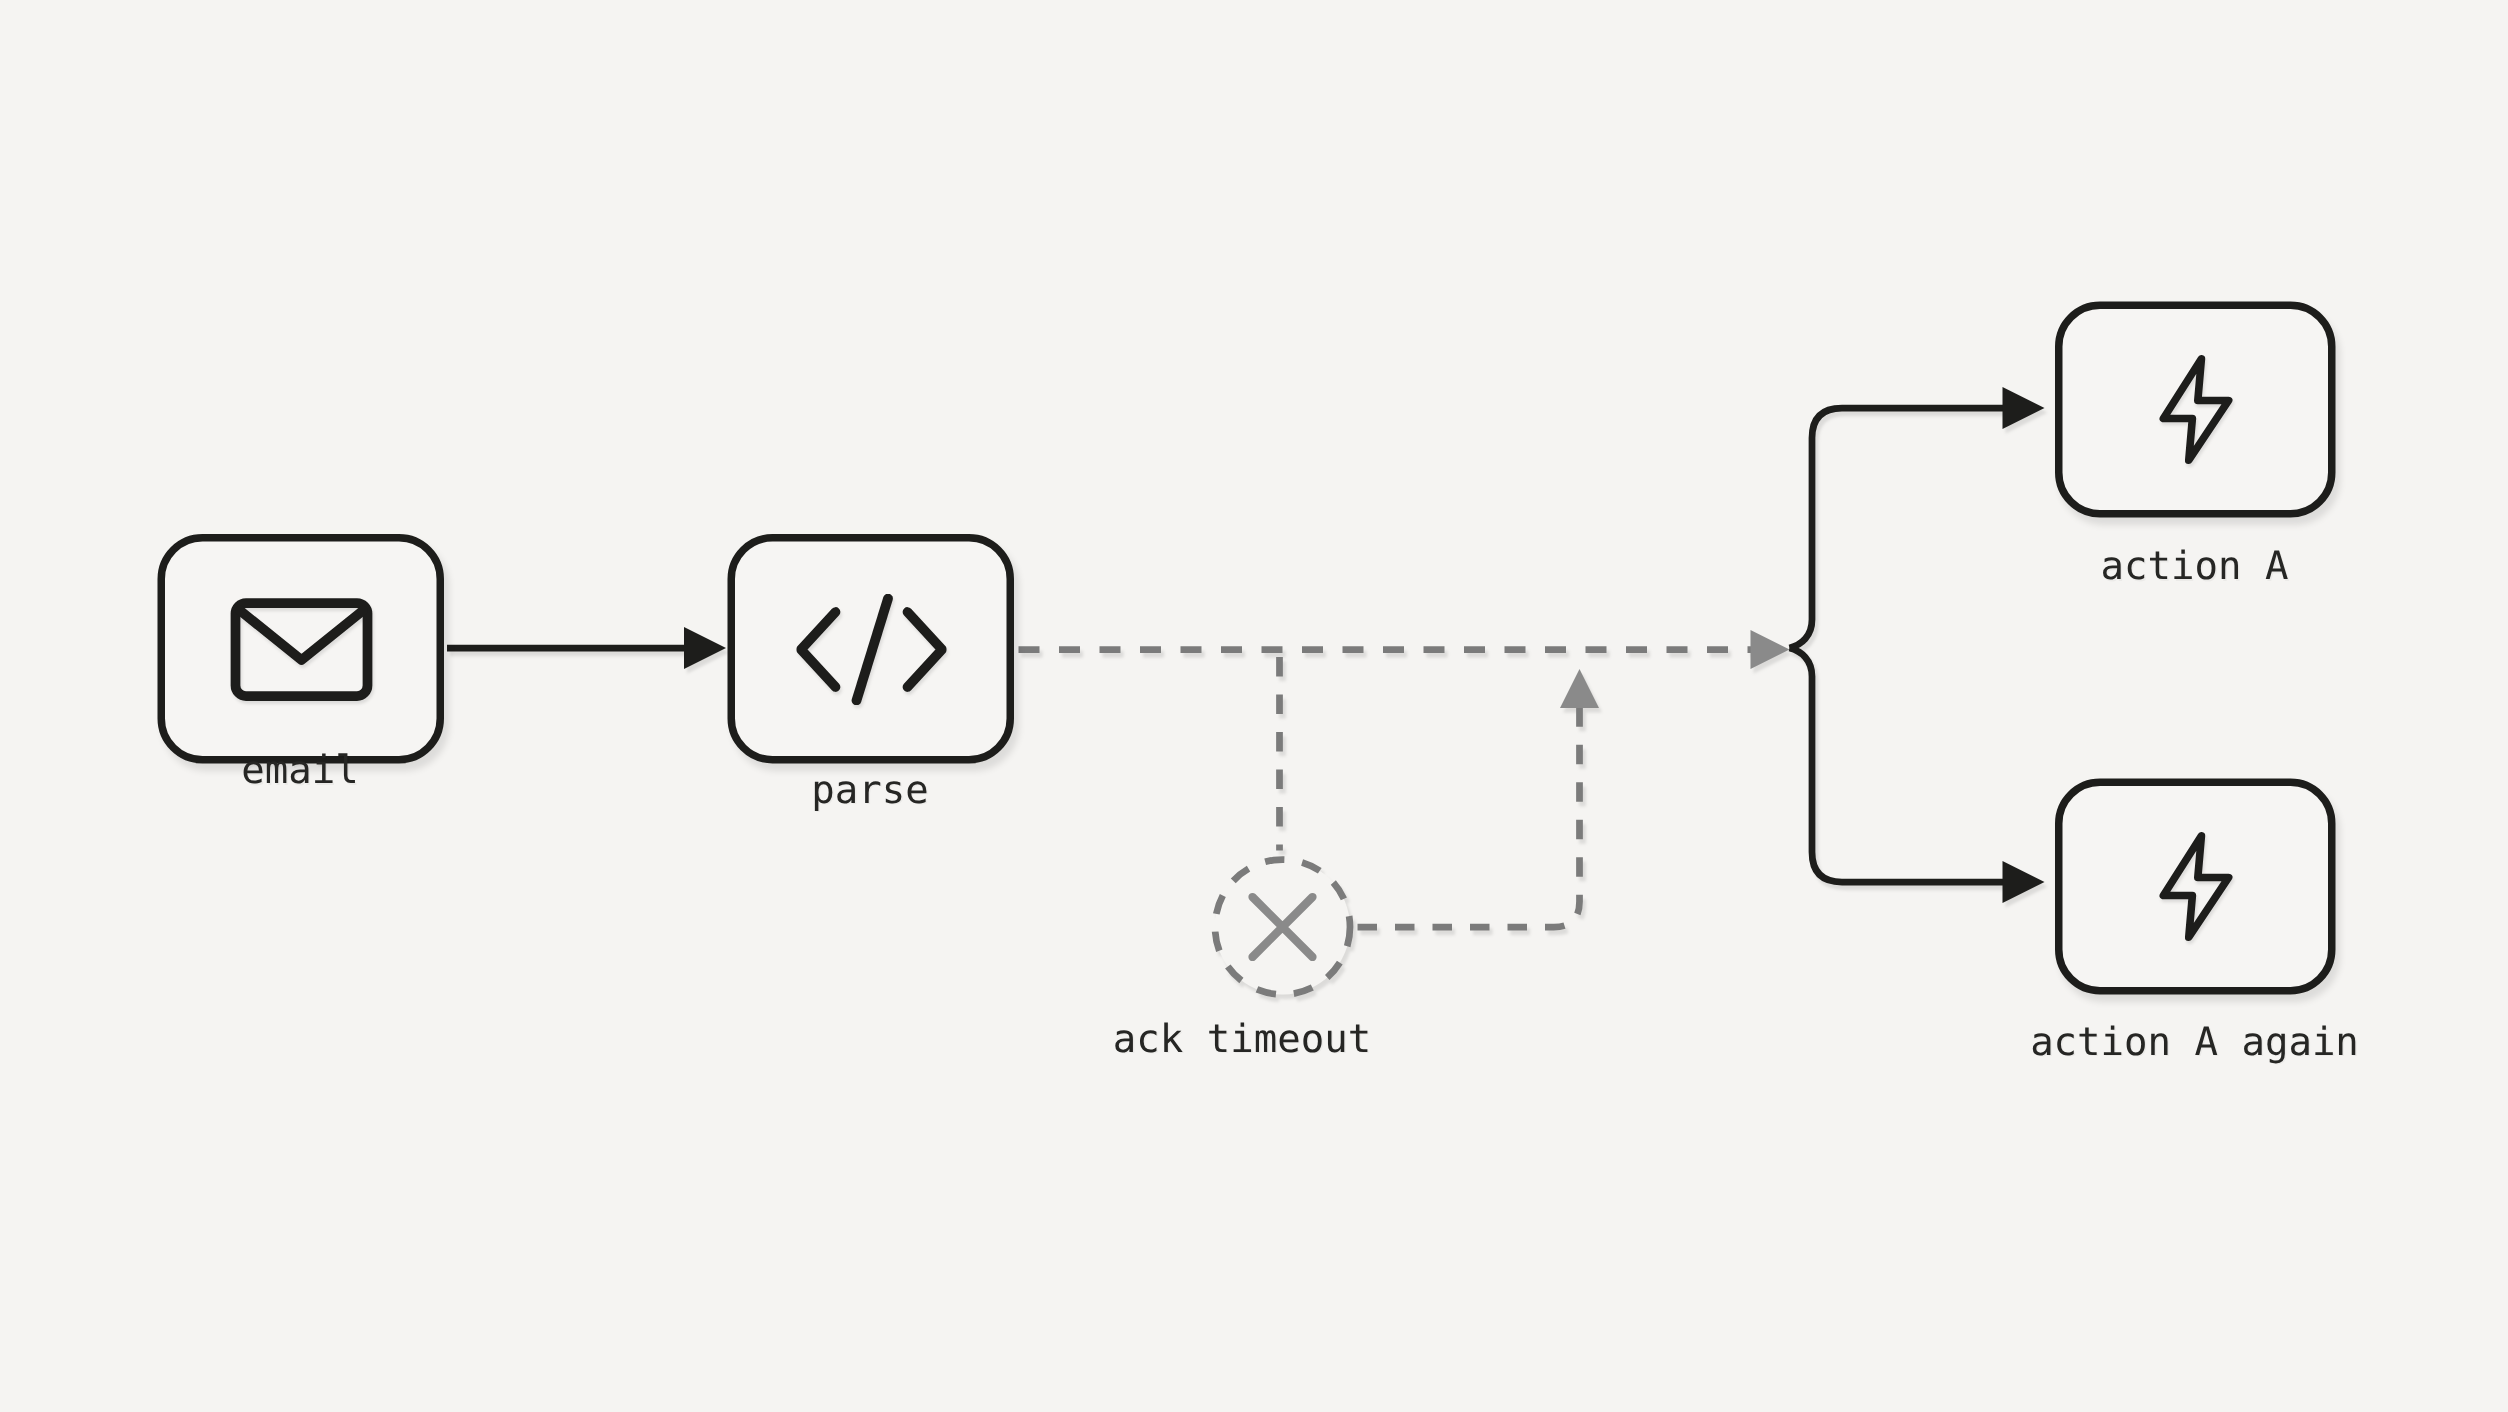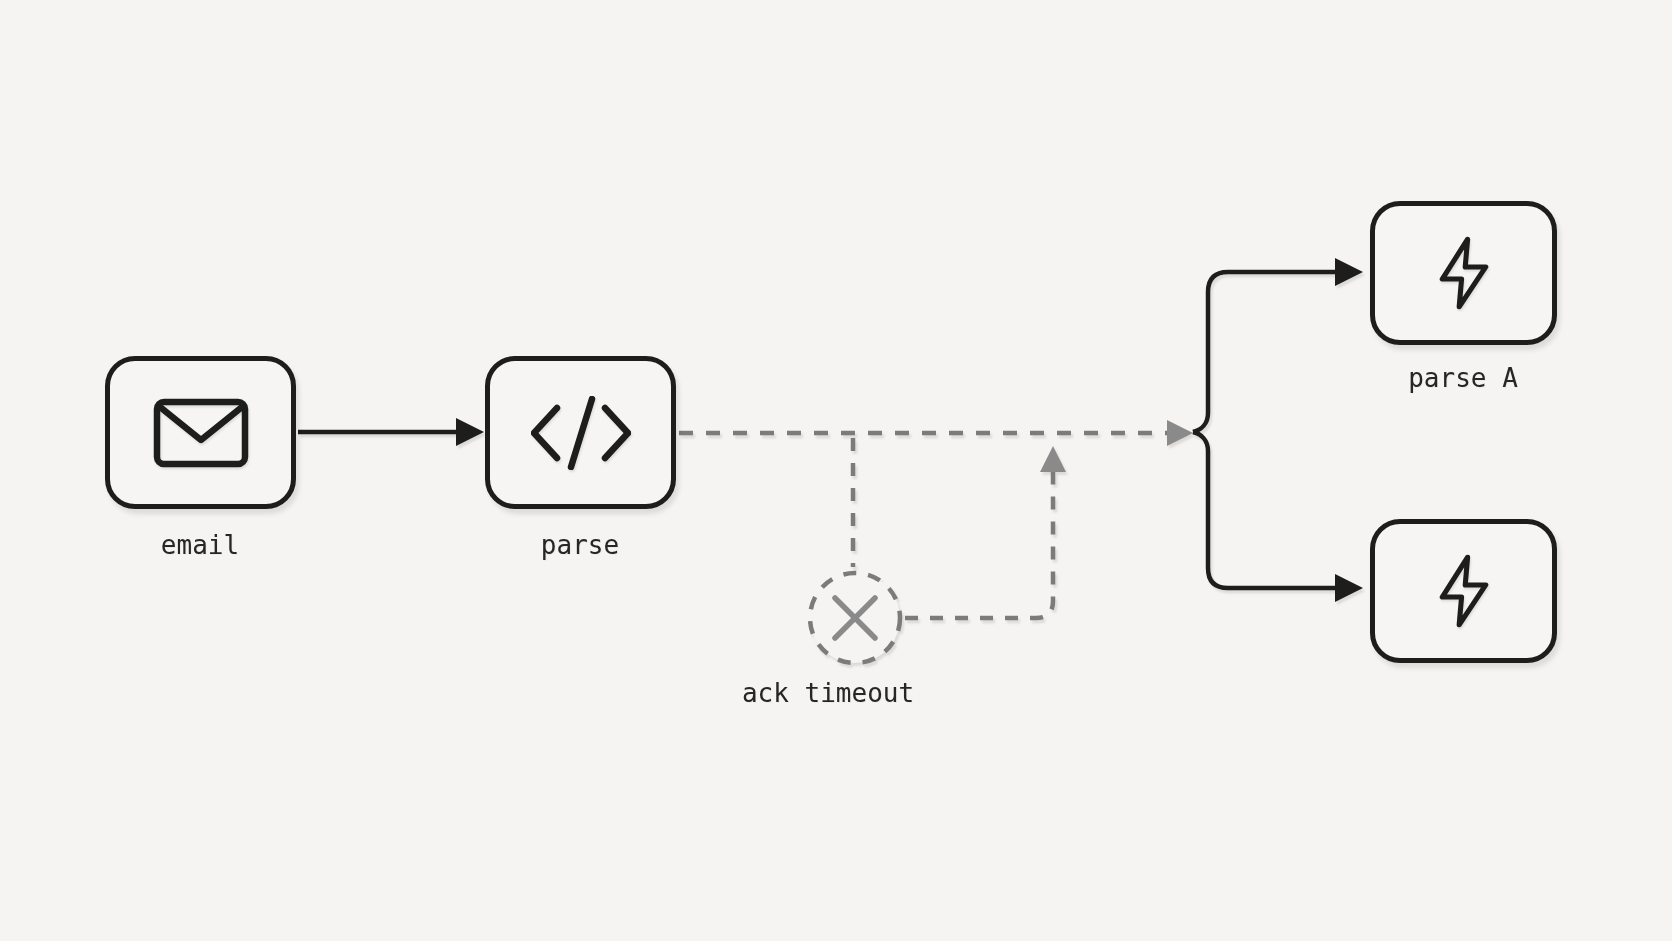--- a/index.html
+++ b/index.html
@@ -43,22 +43,22 @@
   .node-action-a-again { left: 1370px; top: 519px; width: 187px; height: 144px; }
   .label {
     position: absolute;
     transform: translateX(-50%);
     white-space: nowrap;
     font-size: 26px;
     line-height: 32px;
     color: #262624;
     text-shadow: 1px 1px 0 rgba(0,0,0,0.04);
   }
-  .label-email          { left: 200px;  top: 529px; }
-  .label-parse          { left: 580px;  top: 529px; }
+  .label-email          { left: 200px;  top: 498px; }
+  .label-parse          { left: 580px;  top: 511px; }
   .label-ack-timeout    { left: 828px;  top: 677px; }
   .label-action-a       { left: 1463px; top: 362px; }
   .label-action-a-again { left: 1463px; top: 679px; }
 </style>
 </head>
 <body>
 
 <div class="canvas">
 
   <svg class="edges" viewBox="0 0 1672 941">
@@ -117,21 +117,22 @@
   </div>
   <div class="label label-parse">parse</div>
 
   <div class="label label-ack-timeout">ack timeout</div>
 
   <div class="node node-action-a">
     <svg width="58" height="78" viewBox="0 0 24 32">
       <path d="M 13.5,2 L 3,18.5 L 11,18.5 L 10,30 L 21,13.5 L 12.5,13.5 Z" stroke="#1d1d1b" stroke-width="2.1" stroke-linejoin="round" fill="none"></path>
     </svg>
   </div>
-  <div class="label label-action-a">parse A</div>
+  <div class="label label-action-a">action A</div>
 
   <div class="node node-action-a-again">
     <svg width="58" height="78" viewBox="0 0 24 32">
       <path d="M 13.5,2 L 3,18.5 L 11,18.5 L 10,30 L 21,13.5 L 12.5,13.5 Z" stroke="#1d1d1b" stroke-width="2.1" stroke-linejoin="round" fill="none"></path>
     </svg>
   </div>
+  <div class="label label-action-a-again">action A again</div>
 
 </div>
 
 </body></html>

